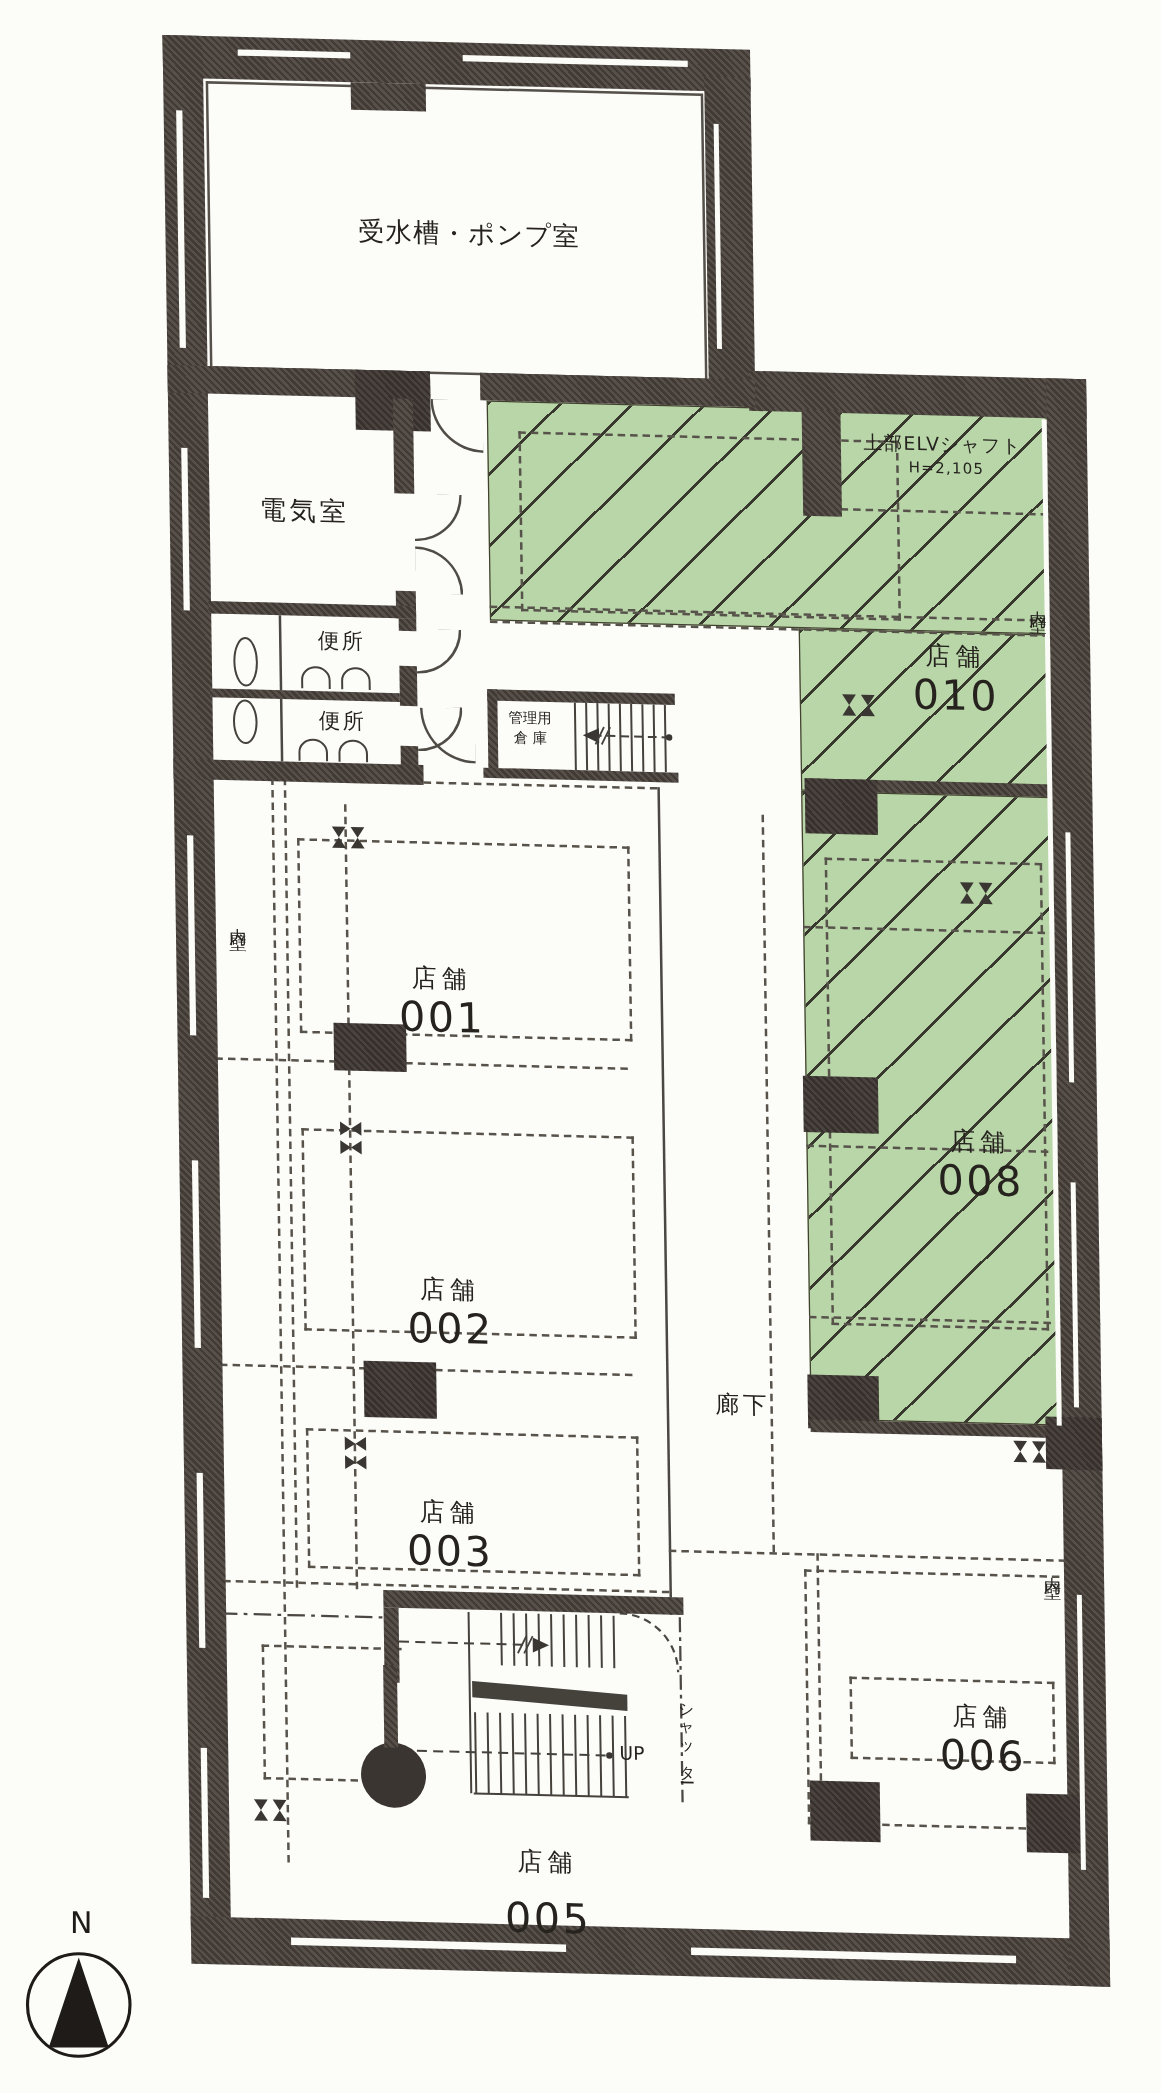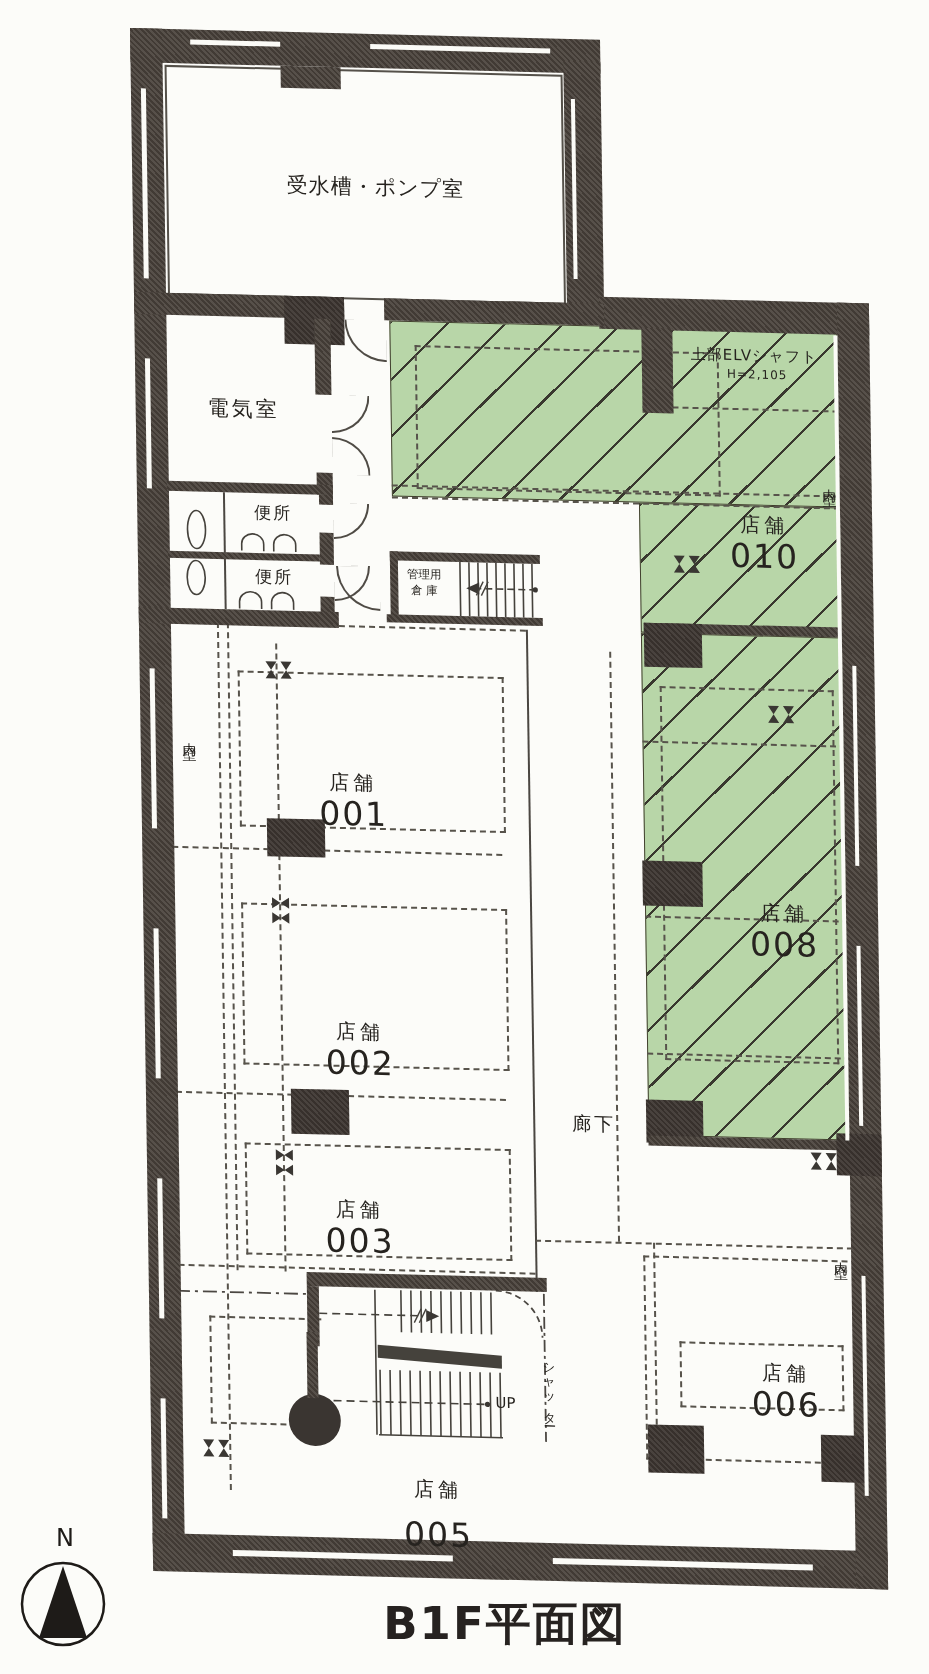--- a/index.html
+++ b/index.html
@@ -234,14 +234,13 @@
       </div>
     </div>
   </div>
 
   <svg style="left:18px;top:1524px;" width="92" height="130" viewBox="0 0 92 130">
     <text x="38" y="22" font-size="24" font-family="DejaVu Sans, sans-serif" fill="#1e1b18">N</text>
     <circle cx="45" cy="80" r="41" fill="none" stroke="#1e1b18" stroke-width="2.5"></circle>
     <polygon points="45,42 21,114 69,114" fill="#1e1b18"></polygon>
   </svg>
 
-  <div class="title">B1F平面図</div>
 </div>
 
 </body></html>

